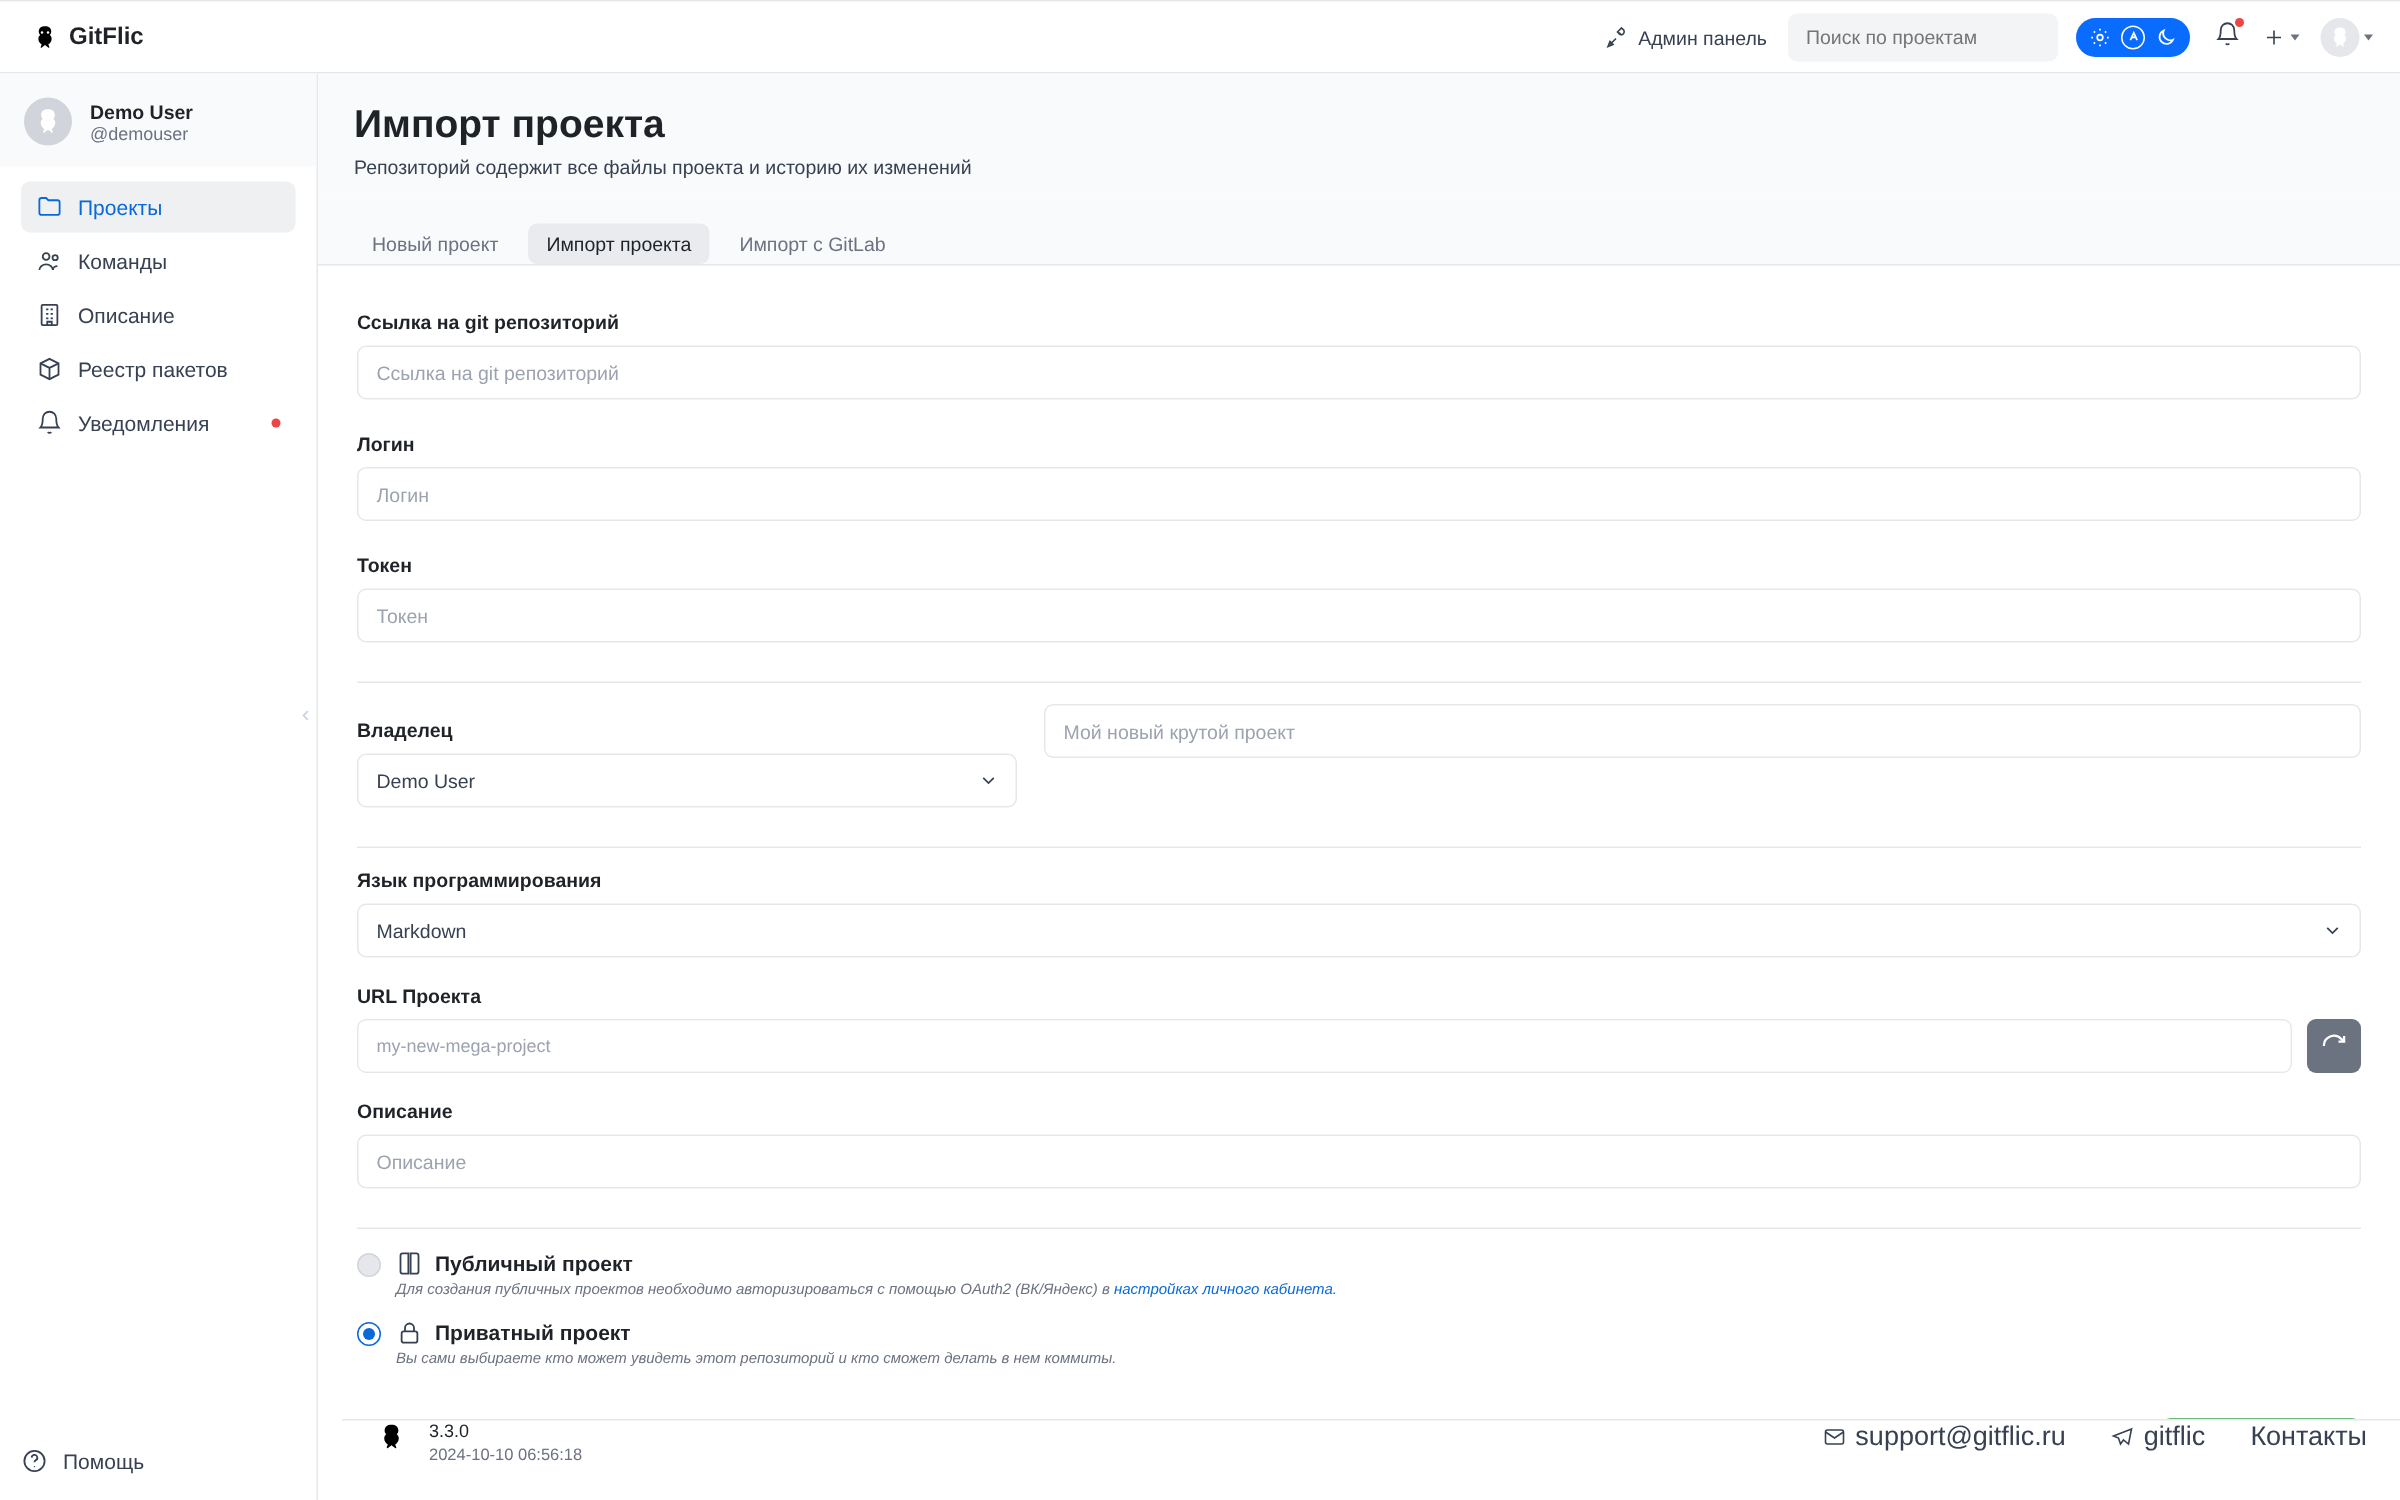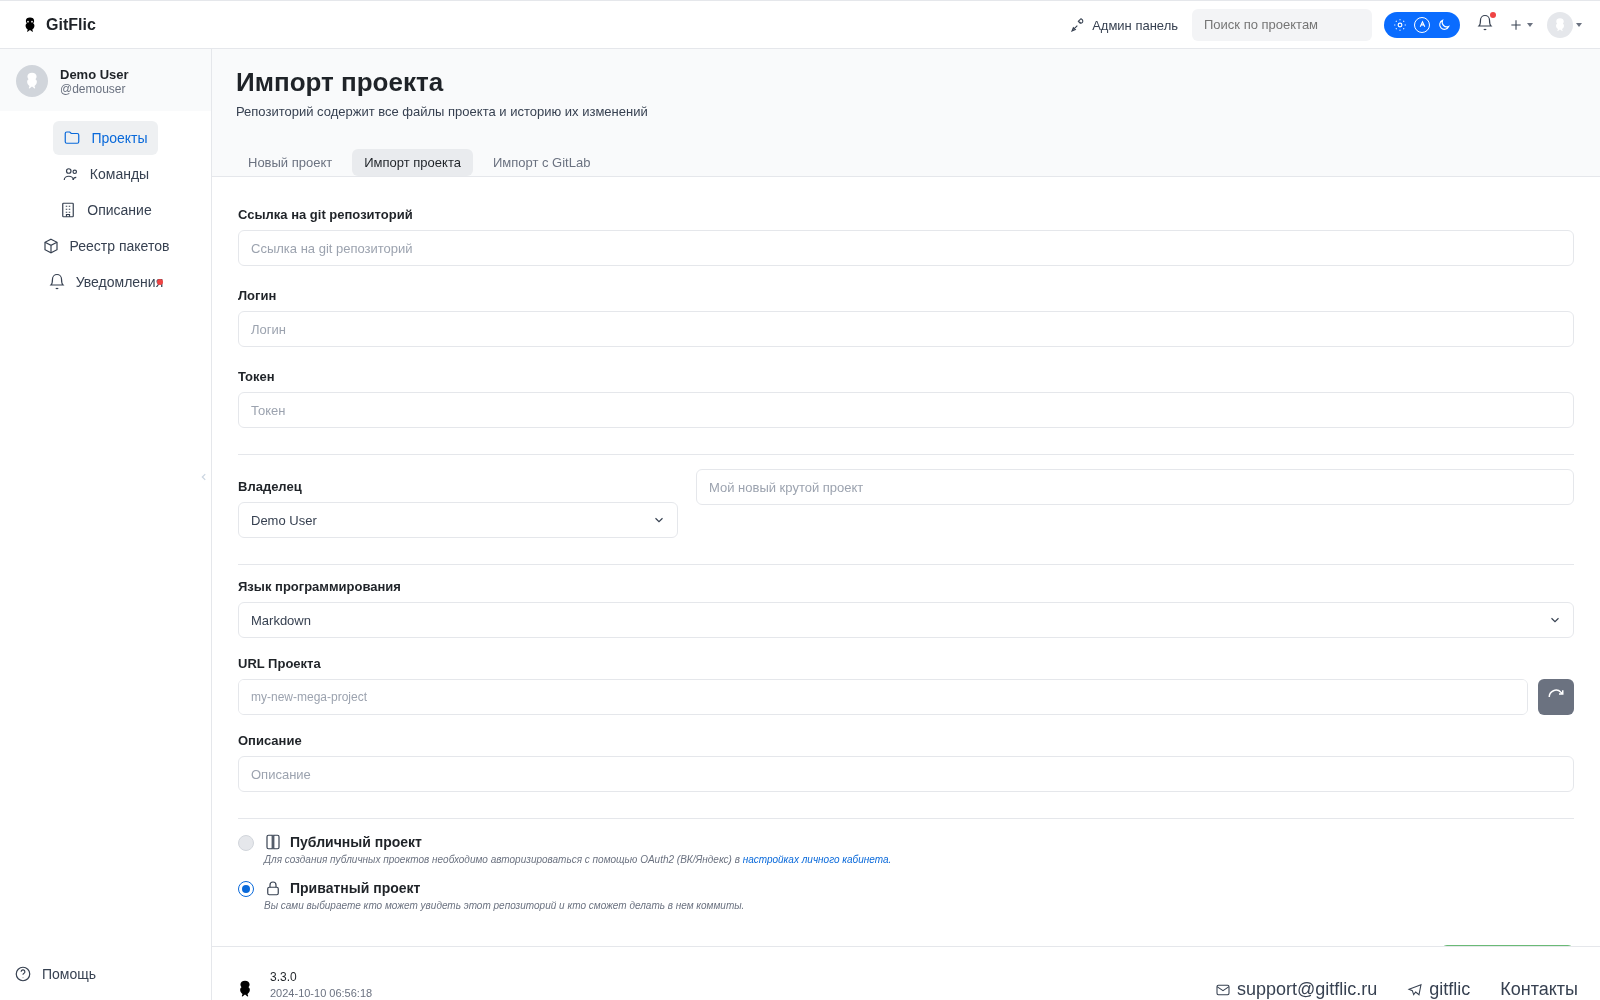--- a/index.html
+++ b/index.html
@@ -54,21 +54,21 @@
   .sidebar{
     width:212px;border-right:1px solid var(--border);
     display:flex;flex-direction:column;
     background:var(--bg);
     position:relative;
   }
   .user-block{display:flex;align-items:center;gap:12px;padding:16px 14px 14px 16px;background:var(--bg-faint);}
   .user-av{width:32px;height:32px;border-radius:50%;background:#d1d5db;display:flex;align-items:center;justify-content:center;}
   .user-block .name{font-weight:600;font-size:13px;}
   .user-block .handle{font-size:12px;color:var(--text-muted);}
-  .nav{padding:10px 14px;display:flex;flex-direction:column;gap:2px;align-items:center;}
+  .nav{padding:10px 14px;display:flex;flex-direction:column;gap:2px;}
   .nav-item{
     display:flex;align-items:center;gap:10px;
     padding:8px 10px;border-radius:6px;
     font-size:14px;cursor:pointer;color:#374151;
     position:relative;
   }
   .nav-item.active{background:#eef0f2;color:var(--primary);}
   .nav-item.active svg{stroke:var(--primary);}
   .nav-item .red-dot{position:absolute;right:10px;top:50%;transform:translateY(-50%);width:6px;height:6px;border-radius:50%;background:#ef4444;}
   .help-block{position:absolute;bottom:18px;left:14px;display:flex;align-items:center;gap:10px;font-size:14px;color:#374151;cursor:pointer;}
@@ -120,23 +120,23 @@
   .radio.disabled{background:#e5e7eb;border-color:#d1d5db;}
   .radio.checked{border-color:var(--primary);}
   .radio.checked::after{content:"";position:absolute;inset:3px;border-radius:50%;background:var(--primary);}
   .vis-title{display:flex;align-items:center;gap:8px;font-weight:600;font-size:14px;}
   .vis-desc{font-size:10px;color:var(--text-muted);margin-top:3px;font-style:italic;}
   .vis-desc a{color:var(--primary);text-decoration:none;}
   .submit-row{display:flex;justify-content:flex-end;margin-top:34px;}
   .btn-green{background:var(--green);color:#fff;border:none;border-radius:6px;height:34px;padding:0 16px;font-size:14px;cursor:pointer;}
   
   .footer{
-    position:absolute;bottom:0;left:212px;right:0;height:54px;
+    position:absolute;bottom:0;left:228px;right:0;height:54px;
     border-top:1px solid var(--border);background:#fff;
-    display:flex;align-items:flex-end;padding:0 22px;gap:14px;
+    display:flex;align-items:flex-start;padding:0 22px;gap:14px;
   }
   .footer .ver{font-size:12px;line-height:1.3;}
   .footer .ver .ts{color:var(--text-muted);font-size:11px;}
   .footer .fspacer{flex:1;}
   .footer .flink{display:flex;align-items:center;gap:6px;color:#374151;font-size:18px;cursor:pointer;margin-left:16px;}
   
   .ico{stroke:#374151;stroke-width:1.6;fill:none;}
 </style>
 </head>
 <body>

